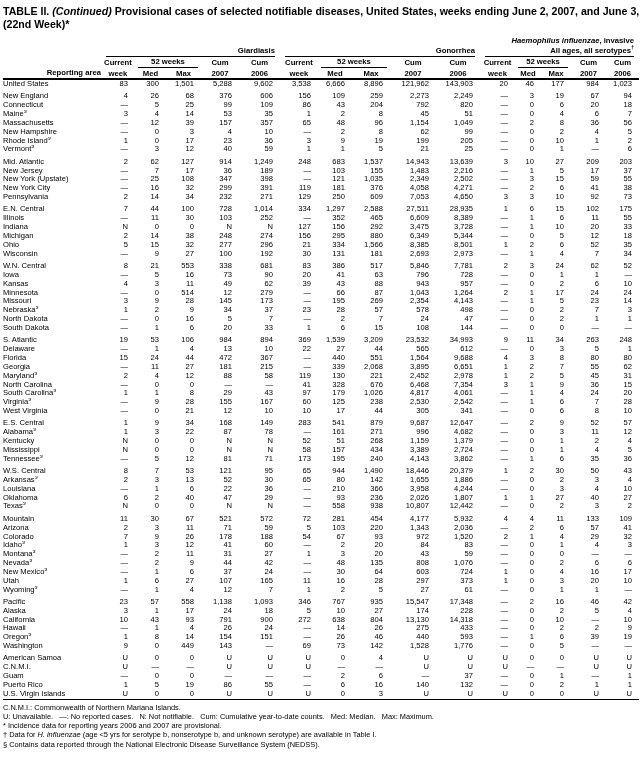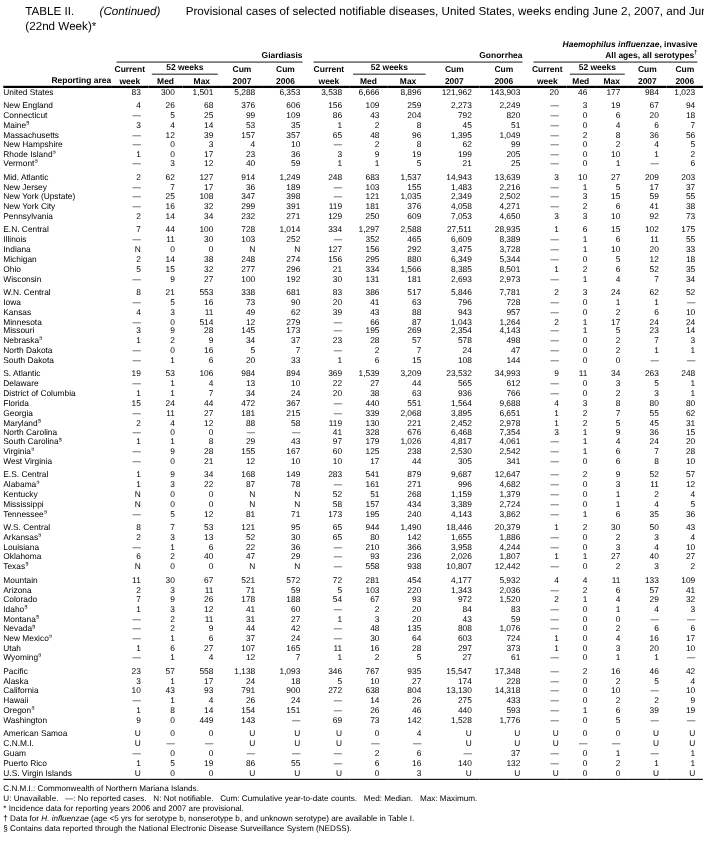--- a/index.html
+++ b/index.html
@@ -25,21 +25,21 @@
   tbody td.num { text-align:right; padding-right:7px; }
   tbody td.area { text-align:left; }
   tr.lvl-us td.area, tr.lvl-region td.area { font-weight:normal; }
   tr.gap td { padding-top:3.5px; }
   tbody { border-bottom:0; }
   table { border-bottom:1px solid #000; }
   sup { font-size:5.5px; vertical-align:super; line-height:0; }
   .footnotes { margin-top:3px; font-size:7.4px; line-height:9.2px; white-space:pre-wrap; }
   .footnotes .fnote { margin:0; }
   .it { font-style:italic; }
-  .bd { font-weight:normal;margin-left:20px; }
+  .bd { font-weight:bold; }
 </style>
 </head>
 <body>
 
 <div class="page">
   <div class="title">
     <div class="ln" id="title-line1"><span class="bd">TABLE II. </span><span class="it bd">(Continued)</span><span class="bd"> Provisional cases of selected notifiable diseases, United States, weeks ending June 2, 2007, and June 3, 2006</span></div>
     <div class="ln" id="title-line2"><span class="bd">(22nd Week)*</span></div>
   </div>
 
@@ -122,21 +122,21 @@
           <td class="chead">2006</td>
         </tr>
       </thead>
     <tbody id="tbody">
         <tr class="lvl-us">
           <td class="area"><span>United States</span></td>
           <td class="num">83</td>
           <td class="num">300</td>
           <td class="num">1,501</td>
           <td class="num">5,288</td>
-          <td class="num">6,353</td>
+          <td class="num">9,602</td>
           <td class="num">3,538</td>
           <td class="num">6,666</td>
           <td class="num">8,896</td>
           <td class="num">121,962</td>
           <td class="num">143,903</td>
           <td class="num">20</td>
           <td class="num">46</td>
           <td class="num">177</td>
           <td class="num">984</td>
           <td class="num">1,023</td>
@@ -198,21 +198,21 @@
         <tr class="lvl-state">
           <td class="area"><span>Massachusetts</span></td>
           <td class="num">—</td>
           <td class="num">12</td>
           <td class="num">39</td>
           <td class="num">157</td>
           <td class="num">357</td>
           <td class="num">65</td>
           <td class="num">48</td>
           <td class="num">96</td>
-          <td class="num">1,395</td>
+          <td class="num">1,154</td>
           <td class="num">1,049</td>
           <td class="num">—</td>
           <td class="num">2</td>
           <td class="num">8</td>
           <td class="num">36</td>
           <td class="num">56</td>
         </tr>
         <tr class="lvl-state">
           <td class="area"><span>New Hampshire</span></td>
           <td class="num">—</td>
@@ -639,38 +639,20 @@
           <td class="num">44</td>
           <td class="num">565</td>
           <td class="num">612</td>
           <td class="num">—</td>
           <td class="num">0</td>
           <td class="num">3</td>
           <td class="num">5</td>
           <td class="num">1</td>
         </tr>
         <tr class="lvl-state">
-          <td class="area"><span>District of Columbia</span></td>
-          <td class="num">1</td>
-          <td class="num">1</td>
-          <td class="num">7</td>
-          <td class="num">34</td>
-          <td class="num">24</td>
-          <td class="num">20</td>
-          <td class="num">38</td>
-          <td class="num">63</td>
-          <td class="num">936</td>
-          <td class="num">766</td>
-          <td class="num">—</td>
-          <td class="num">0</td>
-          <td class="num">2</td>
-          <td class="num">3</td>
-          <td class="num">1</td>
-        </tr>
-        <tr class="lvl-state">
           <td class="area"><span>Florida</span></td>
           <td class="num">15</td>
           <td class="num">24</td>
           <td class="num">44</td>
           <td class="num">472</td>
           <td class="num">367</td>
           <td class="num">—</td>
           <td class="num">440</td>
           <td class="num">551</td>
           <td class="num">1,564</td>

